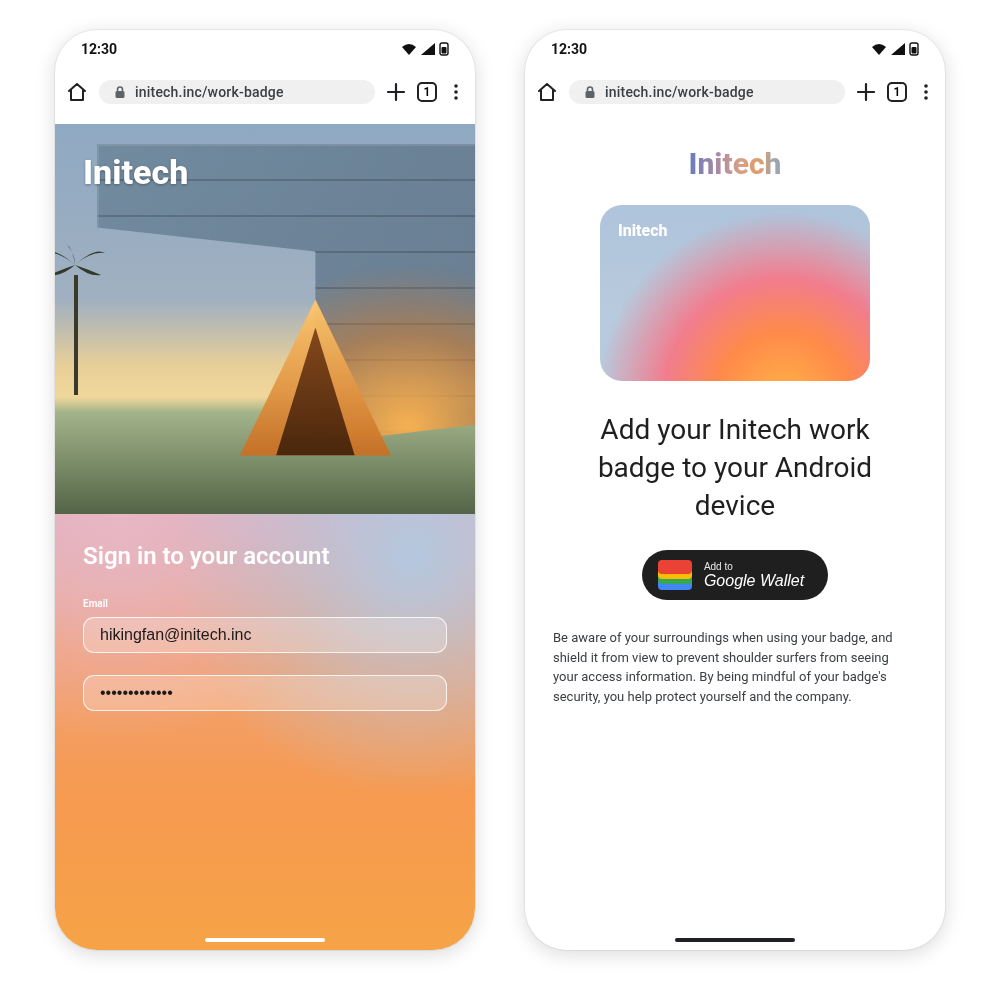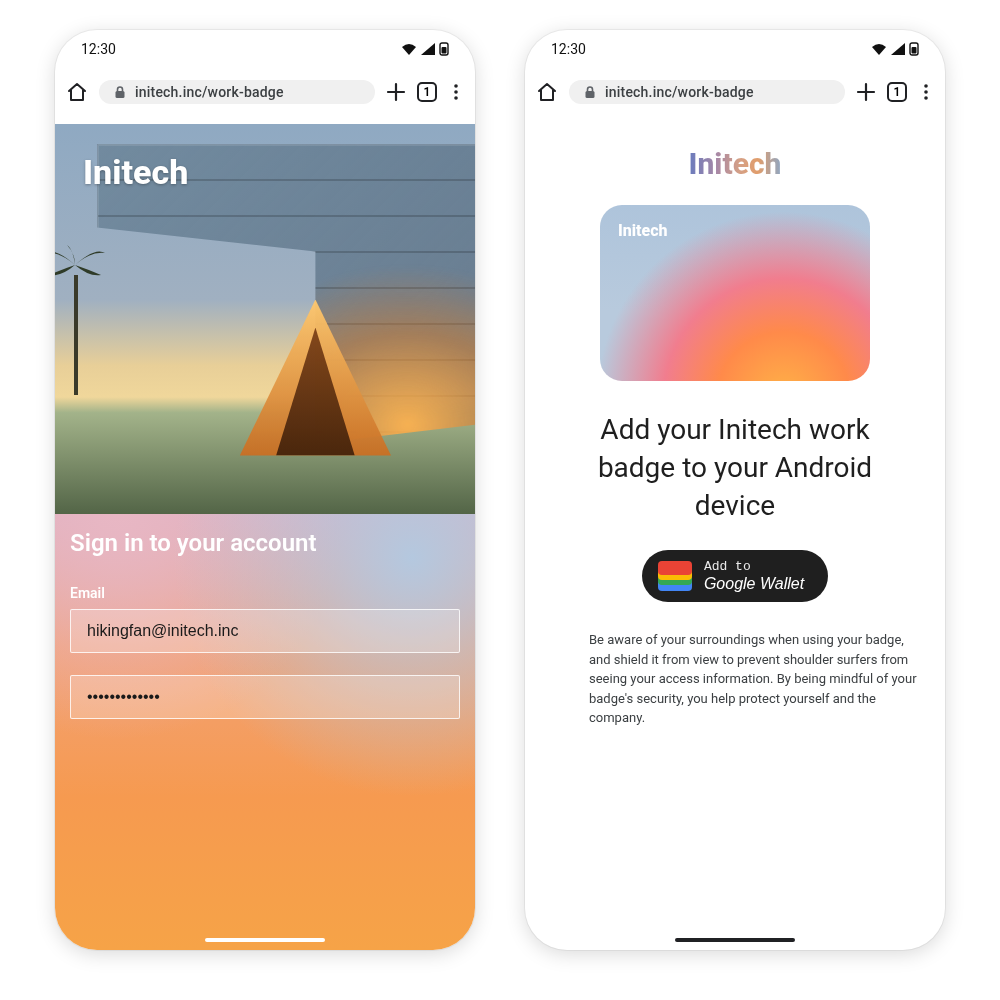--- a/index.html
+++ b/index.html
@@ -16,21 +16,21 @@
     background: #fff;
     box-shadow: 0 4px 20px rgba(0,0,0,0.15), 0 0 0 1px rgba(0,0,0,0.05);
     overflow: hidden;
     position: relative;
     display: flex; flex-direction: column;
   }
   
   .statusbar {
     height: 38px;
     display: flex; align-items: center; justify-content: space-between;
-    padding: 0 26px; font-size: 14px; font-weight: 400; color: #111;
+    padding: 0 26px; font-size: 14px; font-weight: 700; color: #111;
     flex-shrink: 0;
   }
   .status-icons { display: flex; gap: 4px; align-items: center; }
   .status-icons svg { display: block; }
   
   .chrome {
     height: 56px; padding: 0 10px 8px 10px;
     display: flex; align-items: center; gap: 10px;
     flex-shrink: 0;
   }
@@ -97,26 +97,26 @@
     position: absolute; left: 28px; top: 28px;
     font-size: 34px; font-weight: 800; color: #fff;
     text-shadow: 0 1px 3px rgba(0,0,0,0.3);
   }
   .grad-panel {
     position: absolute; left:0; right:0; top: 390px; bottom: 0;
     background:
       radial-gradient(circle at 85% 10%, #b4c8df 0%, rgba(180,200,223,0) 45%),
       radial-gradient(circle at 15% 0%, #e8b7c4 0%, rgba(232,183,196,0) 40%),
       linear-gradient(180deg, #dcaebf 0%, #f2a277 30%, #f69a50 65%, #f6a347 100%);
-    padding: 15px;
+    padding: 28px;
   }
   .heading { color: #fff; font-size: 24px; font-weight: 600; margin-bottom: 28px; }
-  .label   { color: #fff; font-size: 14px; font-weight: 600; margin-bottom: 8px; display:block; }
+  .label   { color: #fff; font-size: 10px; font-weight: 600; margin-bottom: 8px; display:block; }
   .field {
-    width: 100%; height: 44px; border-radius: 2px;
+    width: 100%; height: 36px; border-radius: 11px;
     background: rgba(255,255,255,0.22);
     border: 1px solid rgba(255,255,255,0.8);
     color: #1a1a1a; font-size: 16px; padding: 0 16px;
     outline: none;
   }
   .field::placeholder { color: rgba(0,0,0,0.6); }
   .field-wrap { margin-bottom: 22px; }
 
   
   .add-view { padding: 14px 24px 0 24px; text-align: center; }
@@ -140,23 +140,23 @@
     background: #1f1f1f; color: #fff; border-radius: 30px;
     padding: 10px 24px 10px 16px; border: none; cursor: pointer;
   }
   .wallet-logo { width: 34px; height: 30px; position: relative; }
   .wlayer { position:absolute; left:0; width:34px; height:14px; border-radius:4px; }
   .wlayer.b { top:16px; background:#4285F4; }
   .wlayer.g { top:10px; background:#34A853; }
   .wlayer.y { top:5px;  background:#FBBC04; }
   .wlayer.r { top:0;    background:#EA4335; }
   .wallet-txt { text-align:left; line-height:1.1; }
-  .wallet-txt .s { font-size: 13px; opacity: 0.9; font-family: Liberation Mono, monospace; }
+  .wallet-txt .s { font-size: 10px; opacity: 0.9; }
   .wallet-txt .l { font-size: 16px; font-weight: 500; font-style: italic; }
-  .disclaimer { font-size: 13px; line-height: 1.5; color:#3c4043; text-align:left; margin-top: 28px; padding: 0 4px; margin-left: 36px; }
+  .disclaimer { font-size: 13px; line-height: 1.5; color:#3c4043; text-align:left; margin-top: 28px; padding: 0 4px; }
 </style>
 </head>
 <body>
 
 <div class="phone">
 
   <div class="statusbar">
     <span>12:30</span>
     <div class="status-icons">
       <svg width="16" height="12" viewBox="0 0 16 12">

